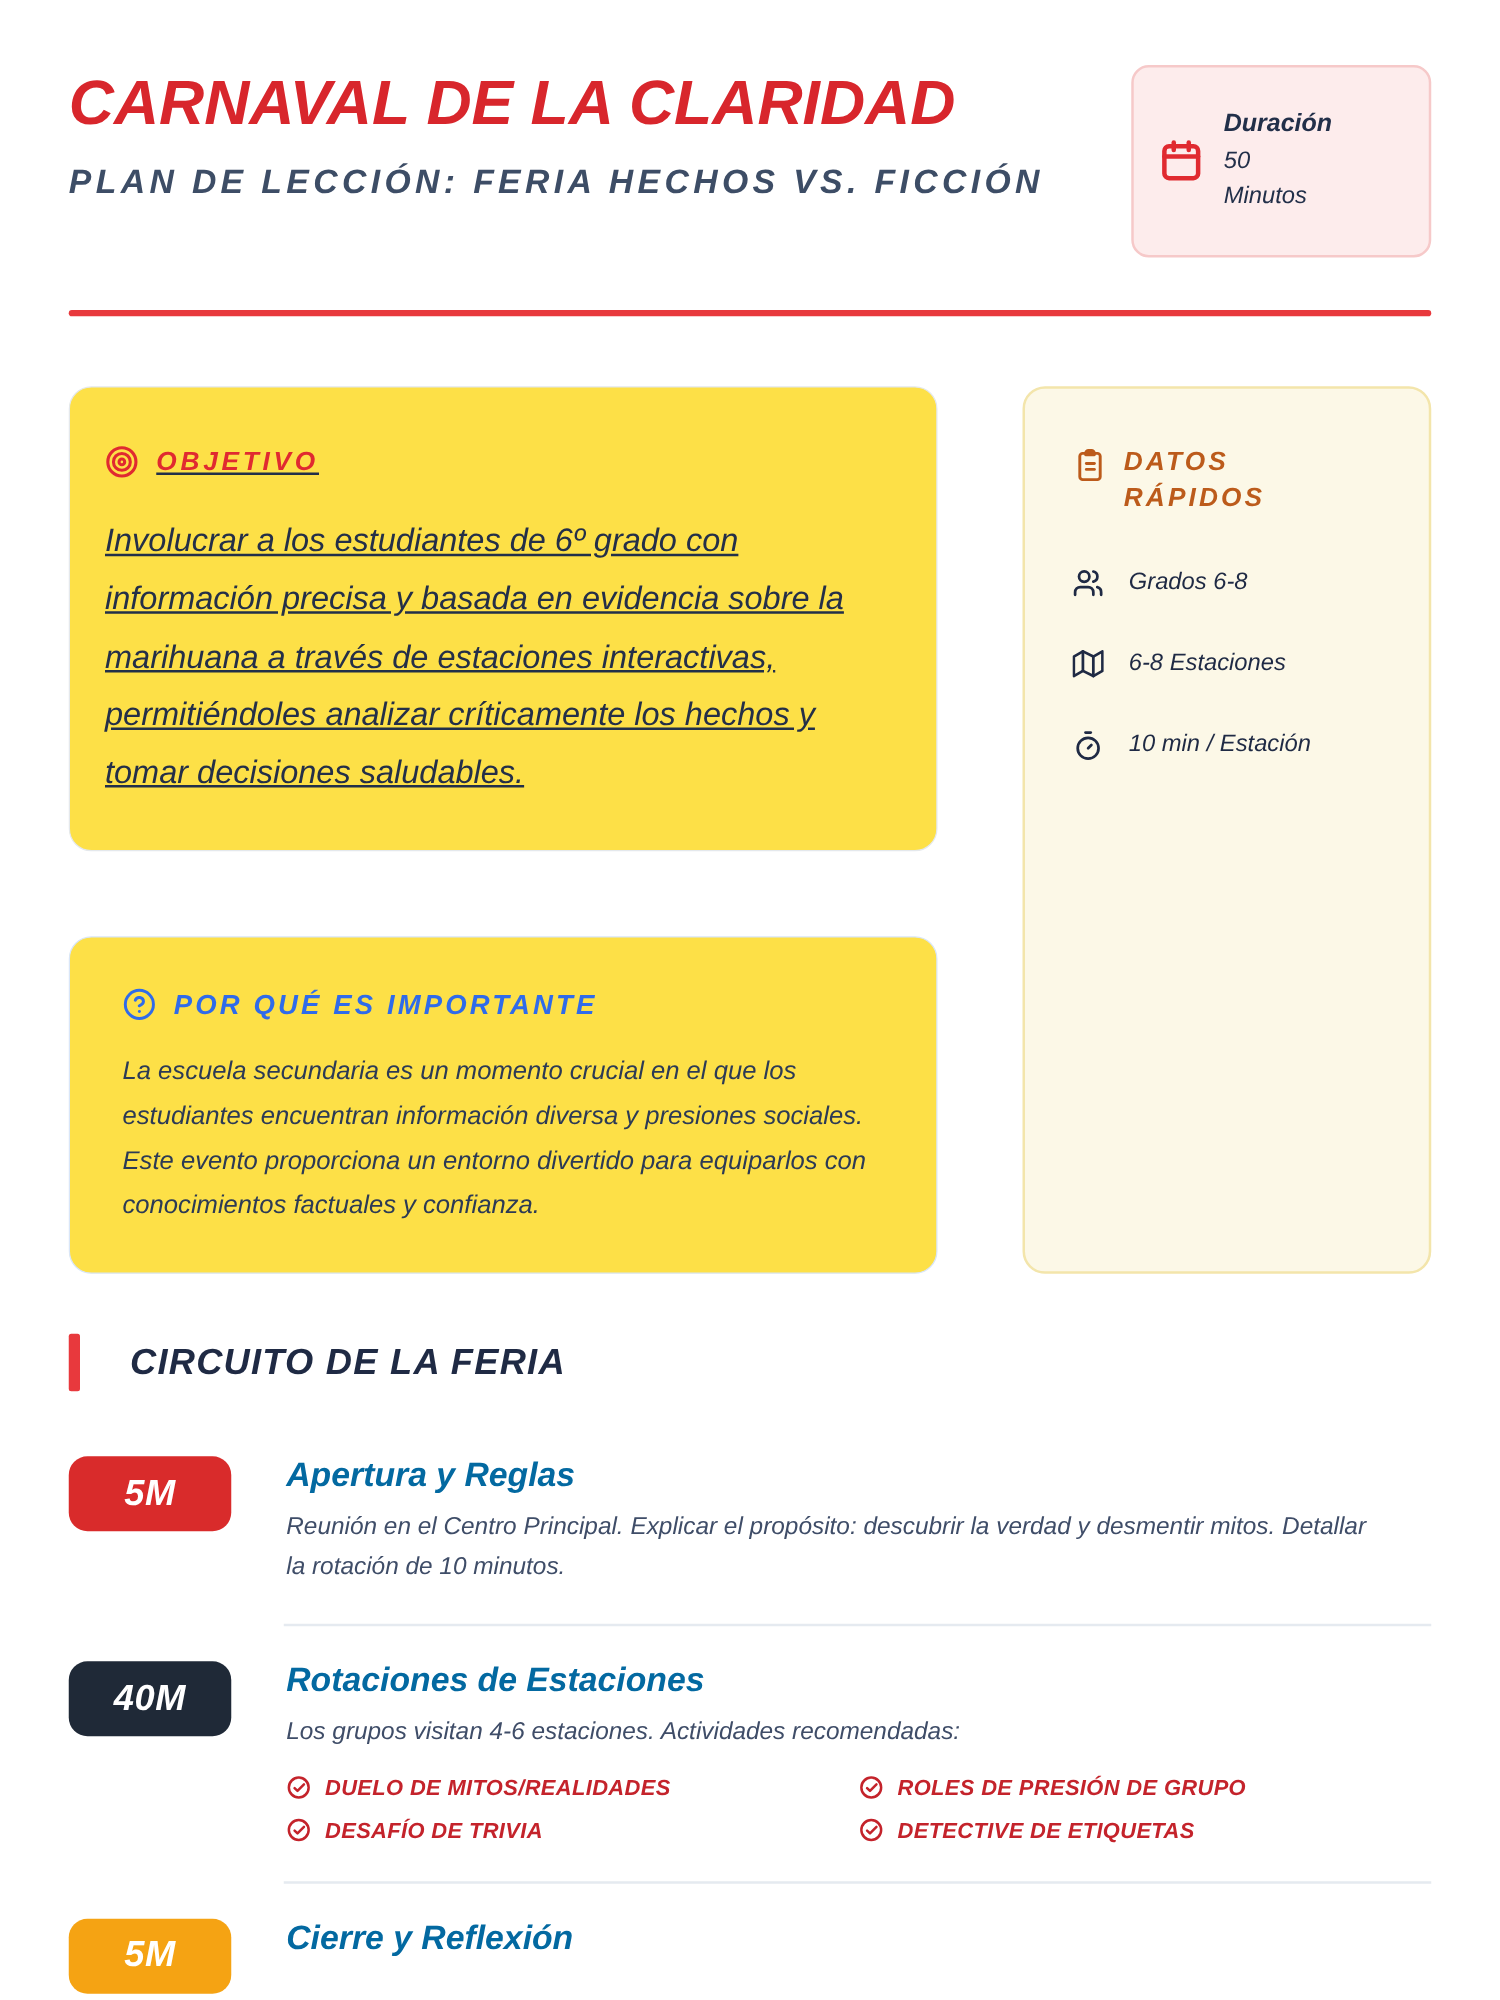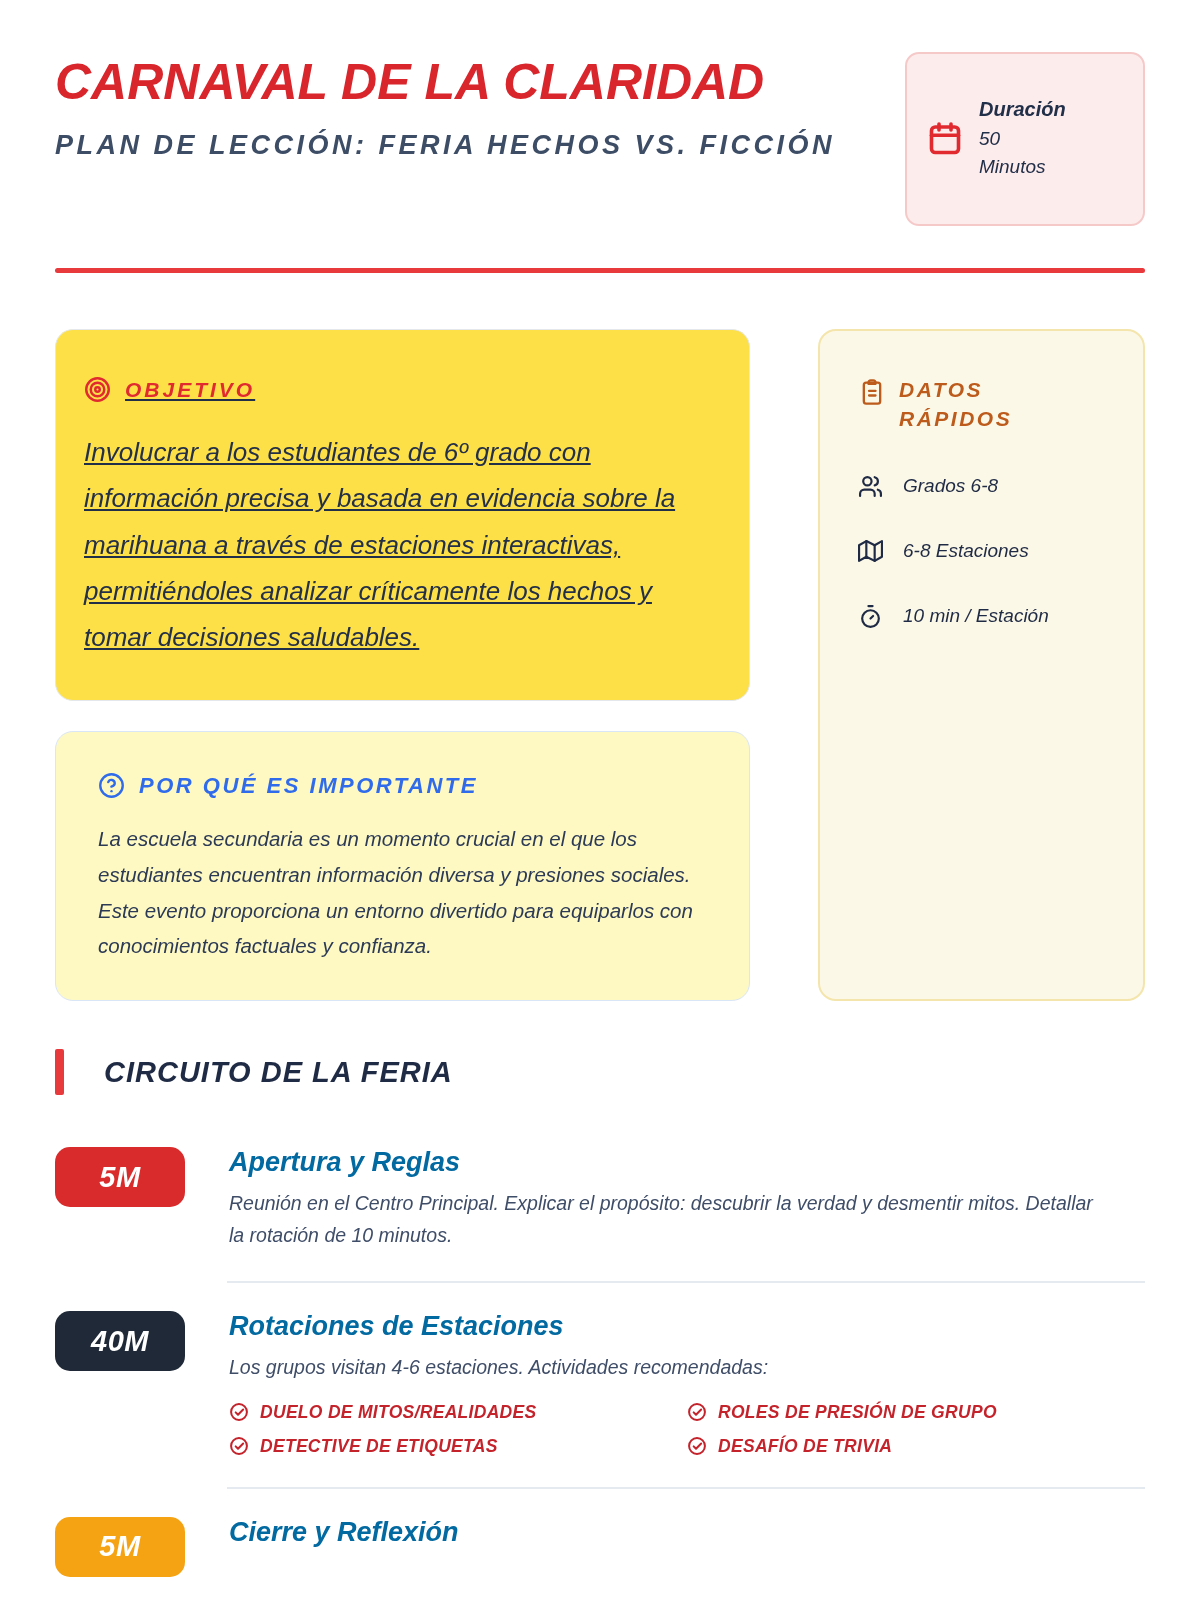--- a/index.html
+++ b/index.html
@@ -20,41 +20,41 @@
     font-size:50px; line-height:1.05; color:#d8262c; letter-spacing:0px;
     margin:6px 0 16px 0;
   }
   .subtitle {
     font-weight:700; font-size:27px; letter-spacing:3.5px;
     color:#3d4d66; line-height:1.5; text-transform:uppercase;
   }
   .duration-card {
     width:240px; min-width:240px; box-sizing:border-box;
     background:#fdecec; border:2px solid #f6c9c9; border-radius:14px;
-    padding:44px 20px; display:flex; align-items:center; gap:16px;
+    padding:34px 20px; display:flex; align-items:center; gap:16px;
     margin-top:2px;
   }
   .duration-icon { color:#e02a30; flex:none; display:flex; }
   .duration-label { font-weight:700; font-size:20px; color:#222f49; margin-bottom:4px; }
   .duration-value { font-size:19px; color:#222f49; line-height:1.45; width:92px; }
 
   .red-rule { height:5px; background:#e8393d; border-radius:3px; margin-top:42px; }
 
   
   .content-row { display:flex; gap:68px; margin-top:56px; align-items:stretch; }
   .left-col { width:695px; min-width:695px; display:flex; flex-direction:column; gap:30px; }
   .right-col { flex:1; display:flex; }
 
   .card { border-radius:18px; box-sizing:border-box; }
   .card-objective { background:#fde047; border:1px solid #e4e8ec; padding:46px 42px 40px 28px;text-decoration:underline; }
   .card-heading { display:flex; align-items:center; gap:14px; font-weight:700; font-size:21px; letter-spacing:3px; }
   .card-objective .card-heading { color:#e02a30; }
   .objective-body { margin-top:26px; font-size:26px; line-height:1.78; color:#242f48; }
 
-  .card-why { background:#fef9c3; border:1px solid #d9e6f8; padding:40px 42px 36px 42px; }
+  .card-why { background:#fde047; border:1px solid #d9e6f8; padding:40px 42px 36px 42px;margin-top:38px; }
   .card-why .card-heading { color:#2f6bea; font-size:22px; letter-spacing:2.5px; }
   .why-body { margin-top:22px; font-size:20.5px; line-height:1.74; color:#2c3a55; }
 
   .card-facts {
     background:#fcf8e7; border:2px solid #f3e5ab; border-radius:18px;
     padding:44px 38px; width:100%;
   }
   .facts-heading { display:flex; gap:13px; align-items:flex-start; color:#bc5b1b; font-weight:700; font-size:21px; letter-spacing:2.5px; line-height:1.4; }
   .facts-heading .icon { margin-top:3px; }
   .facts-title { width:140px; }
@@ -236,30 +236,30 @@
             </span>
             <span>ROLES DE PRESIÓN DE GRUPO</span>
           </div>
           <div class="activity">
             <span class="icon">
               <svg width="20" height="20" viewBox="0 0 24 24" fill="none" stroke="#c4232b" stroke-width="2.4" stroke-linecap="round" stroke-linejoin="round">
                 <circle cx="12" cy="12" r="9.5"></circle>
                   <path d="M8 12.5l2.8 2.8L17 9"></path>
               </svg>
             </span>
+            <span>DESAFÍO DE TRIVIA</span>
+          </div>
+          <div class="activity">
+            <span class="icon">
+              <svg width="20" height="20" viewBox="0 0 24 24" fill="none" stroke="#c4232b" stroke-width="2.4" stroke-linecap="round" stroke-linejoin="round">
+                <circle cx="12" cy="12" r="9.5"></circle>
+                  <path d="M8 12.5l2.8 2.8L17 9"></path>
+              </svg>
+            </span>
             <span>DETECTIVE DE ETIQUETAS</span>
-          </div>
-          <div class="activity">
-            <span class="icon">
-              <svg width="20" height="20" viewBox="0 0 24 24" fill="none" stroke="#c4232b" stroke-width="2.4" stroke-linecap="round" stroke-linejoin="round">
-                <circle cx="12" cy="12" r="9.5"></circle>
-                  <path d="M8 12.5l2.8 2.8L17 9"></path>
-              </svg>
-            </span>
-            <span>DESAFÍO DE TRIVIA</span>
           </div>
         </div>
       </div>
     </div>
 
     <div class="step-divider"></div>
 
     <div class="step">
       <div class="badge" style="background: rgb(245, 163, 19);">5M</div>
       <div class="step-content">

